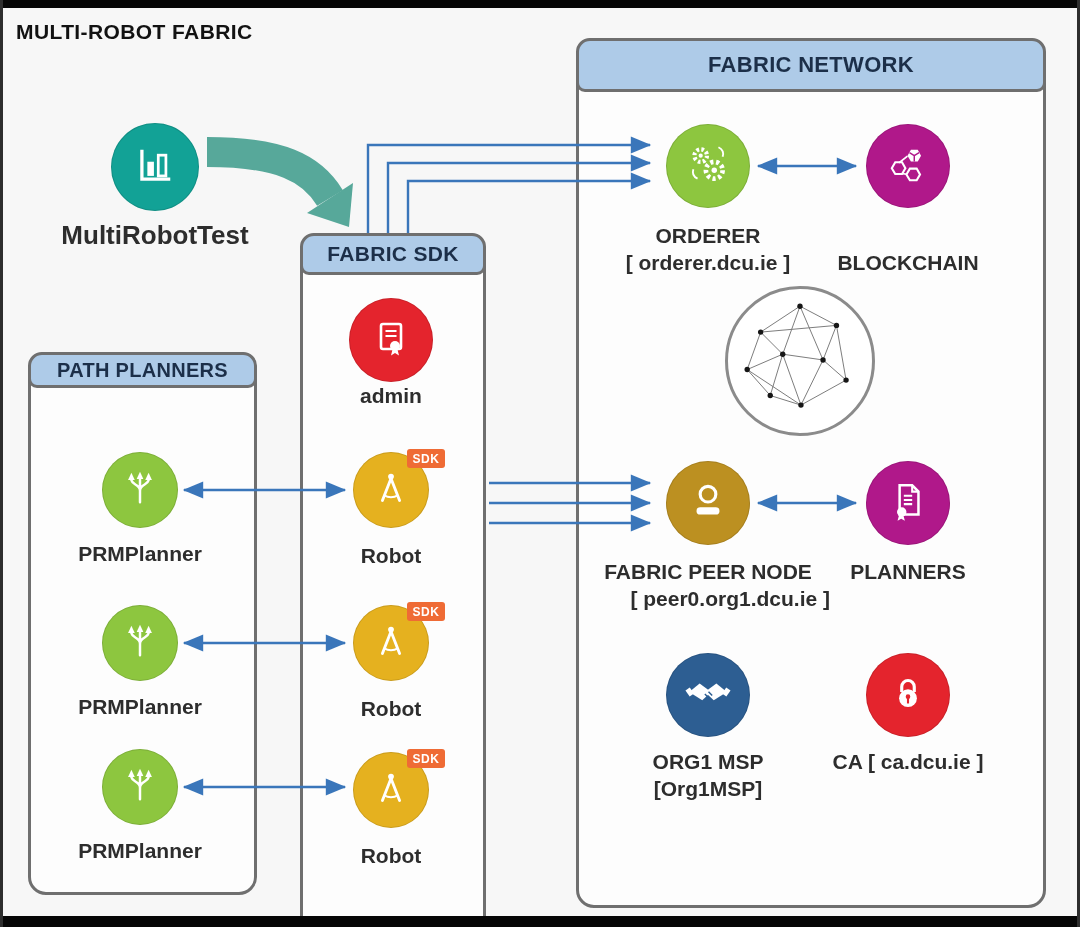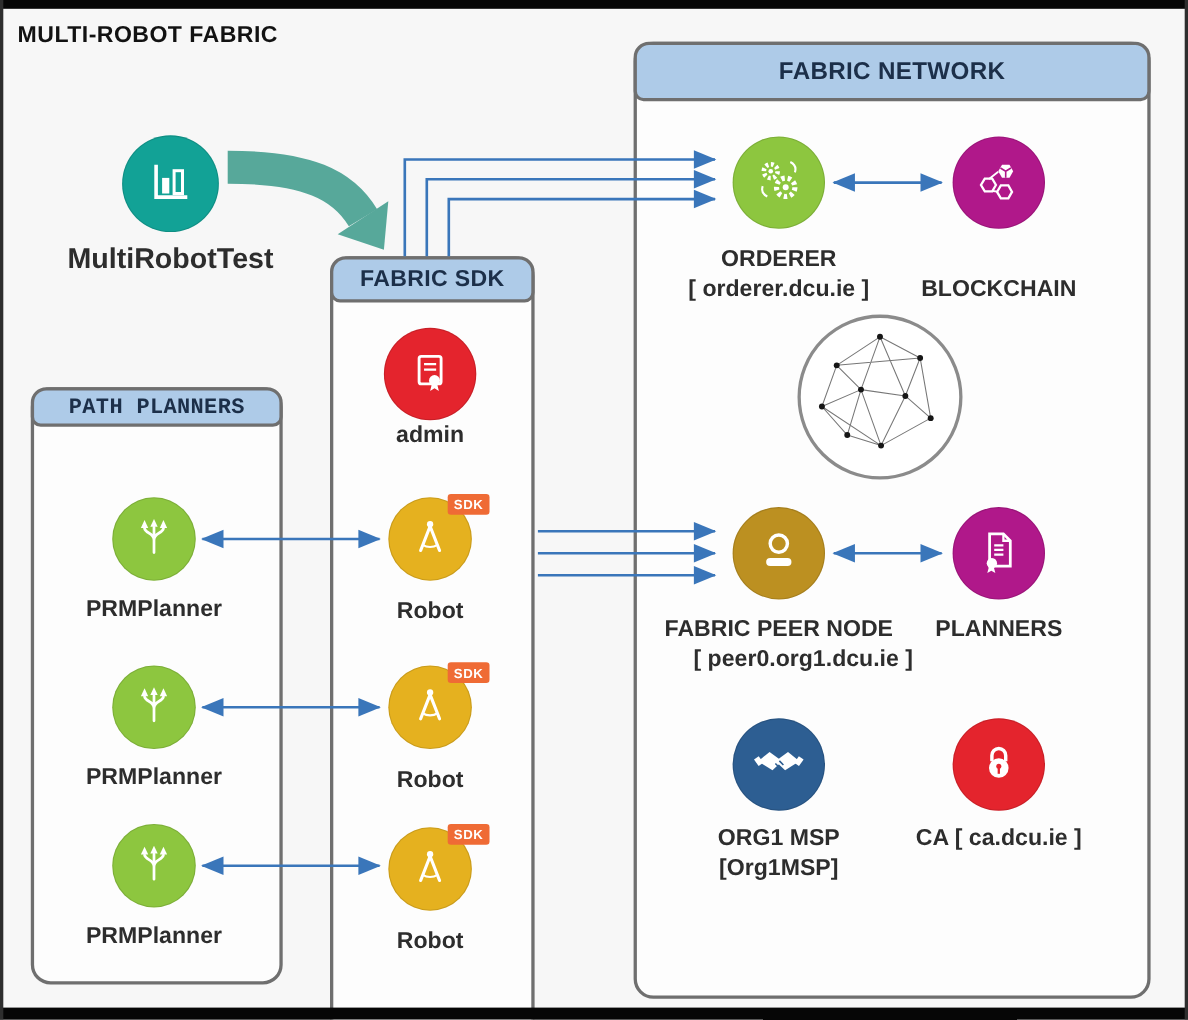--- a/index.html
+++ b/index.html
@@ -66,21 +66,21 @@
   <div class="title">MULTI-ROBOT FABRIC</div>
 
   <div class="box" style="left:576px; top:38px; width:470px; height:870px;">
     <div class="box-header" style="height:54px; font-size:22px;">FABRIC NETWORK</div>
   </div>
 
   <div class="box" style="left:300px; top:233px; width:186px; height:728px;">
     <div class="box-header" style="height:42px; font-size:21px;">FABRIC SDK</div>
   </div>
 
-  <div class="box" style="left:28px; top:352px; width:229px; height:543px;font-family:Liberation Mono, monospace;">
+  <div class="box" style="left:28px; top:352px; width:229px; height:543px;">
     <div class="box-header" style="height:36px; font-size:20px;">PATH PLANNERS</div>
   </div>
 
   <div class="circle" style="left:111px; top:123px; width:88px; height:88px; background:#12a296;">
     <span>
       <svg viewBox="0 0 44 44" width="48" height="48">
         <path d="M10,8 V35 H36" stroke="#fff" stroke-width="3" fill="none"></path>
         <rect x="15" y="19" width="6" height="13" fill="#fff"></rect>
         <rect x="25" y="13" width="7" height="19" fill="none" stroke="#fff" stroke-width="2.5"></rect>
       </svg>

